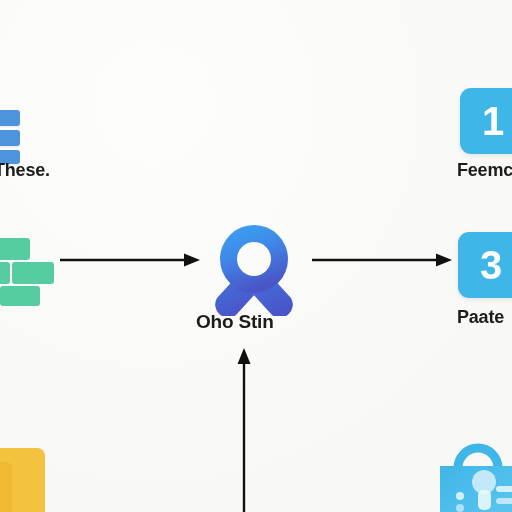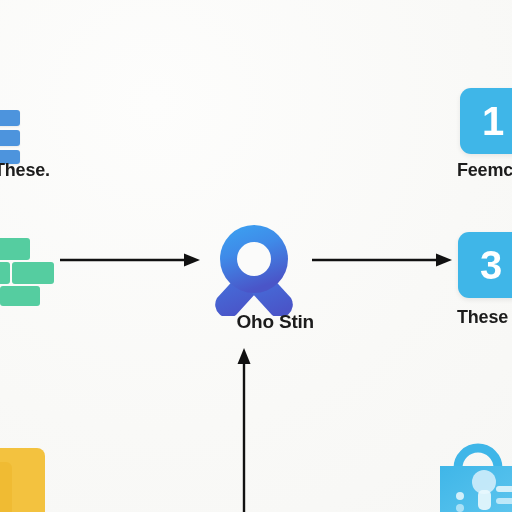--- a/index.html
+++ b/index.html
@@ -77,21 +77,21 @@
     position: absolute;
     left: 199px;
     top: 216px;
     width: 110px;
     height: 100px;
   }
   #center-label {
     left: 196px;
     top: 311px;
     width: 118px;
-    text-align: right;
+    text-align: left;
     font-size: 19px;
   }
 
   
   .tile {
     position: absolute;
     background: #3fb6e8;
     border-radius: 11px;
     color: #ffffff;
     font-size: 40px;
@@ -198,21 +198,21 @@
 
   <svg class="arrow-svg" id="arrow-up" width="16" height="170">
     <line x1="8" y1="170" x2="8" y2="16" stroke="#111111" stroke-width="2.4"></line>
     <polygon points="1.5,16 8,0 14.5,16" fill="#111111"></polygon>
   </svg>
 
   <div class="tile" id="tile-1">1</div>
   <div class="node-label" id="tile-1-label">Feemch</div>
 
   <div class="tile" id="tile-3">3</div>
-  <div class="node-label" id="tile-3-label">These</div>
+  <div class="node-label" id="tile-3-label">Paate</div>
 
   <div id="yellow-bar"></div>
 
   <div id="bag-node">
     <svg width="100" height="86" viewBox="0 0 100 86">
       <defs>
         <linearGradient id="bagGrad" x1="0" y1="0" x2="1" y2="1">
           <stop offset="0%" stop-color="#3fb6e8"></stop>
           <stop offset="100%" stop-color="#63c8ef"></stop>
         </linearGradient>

